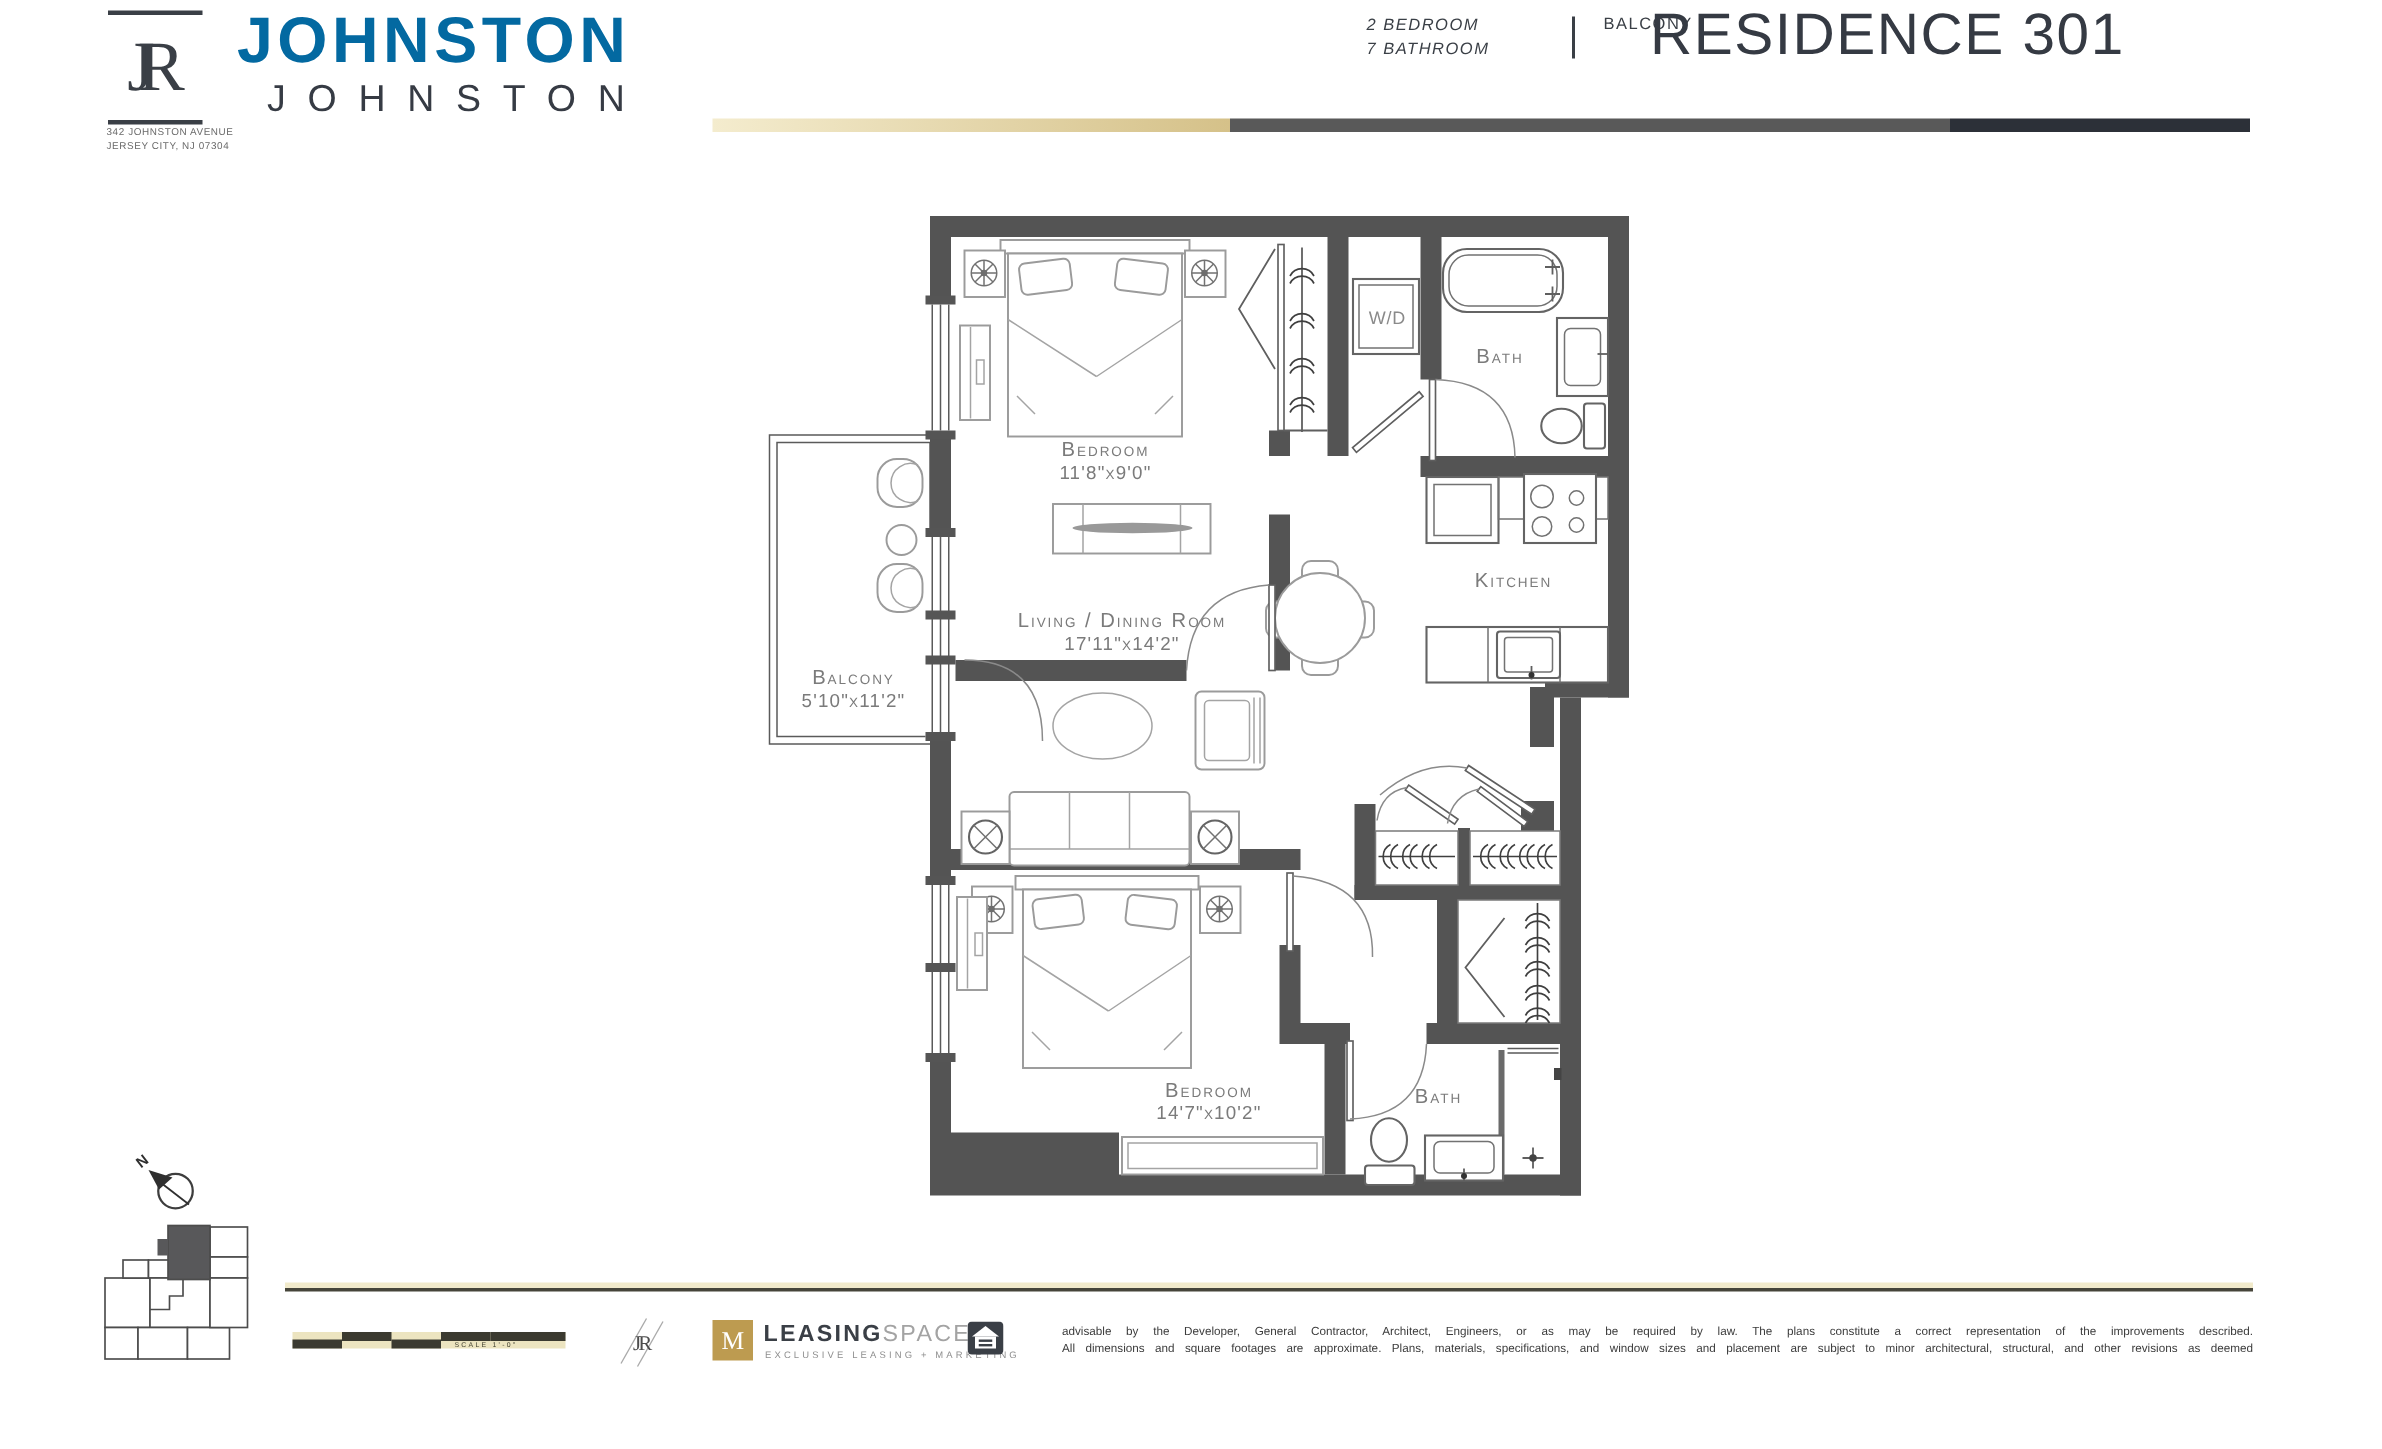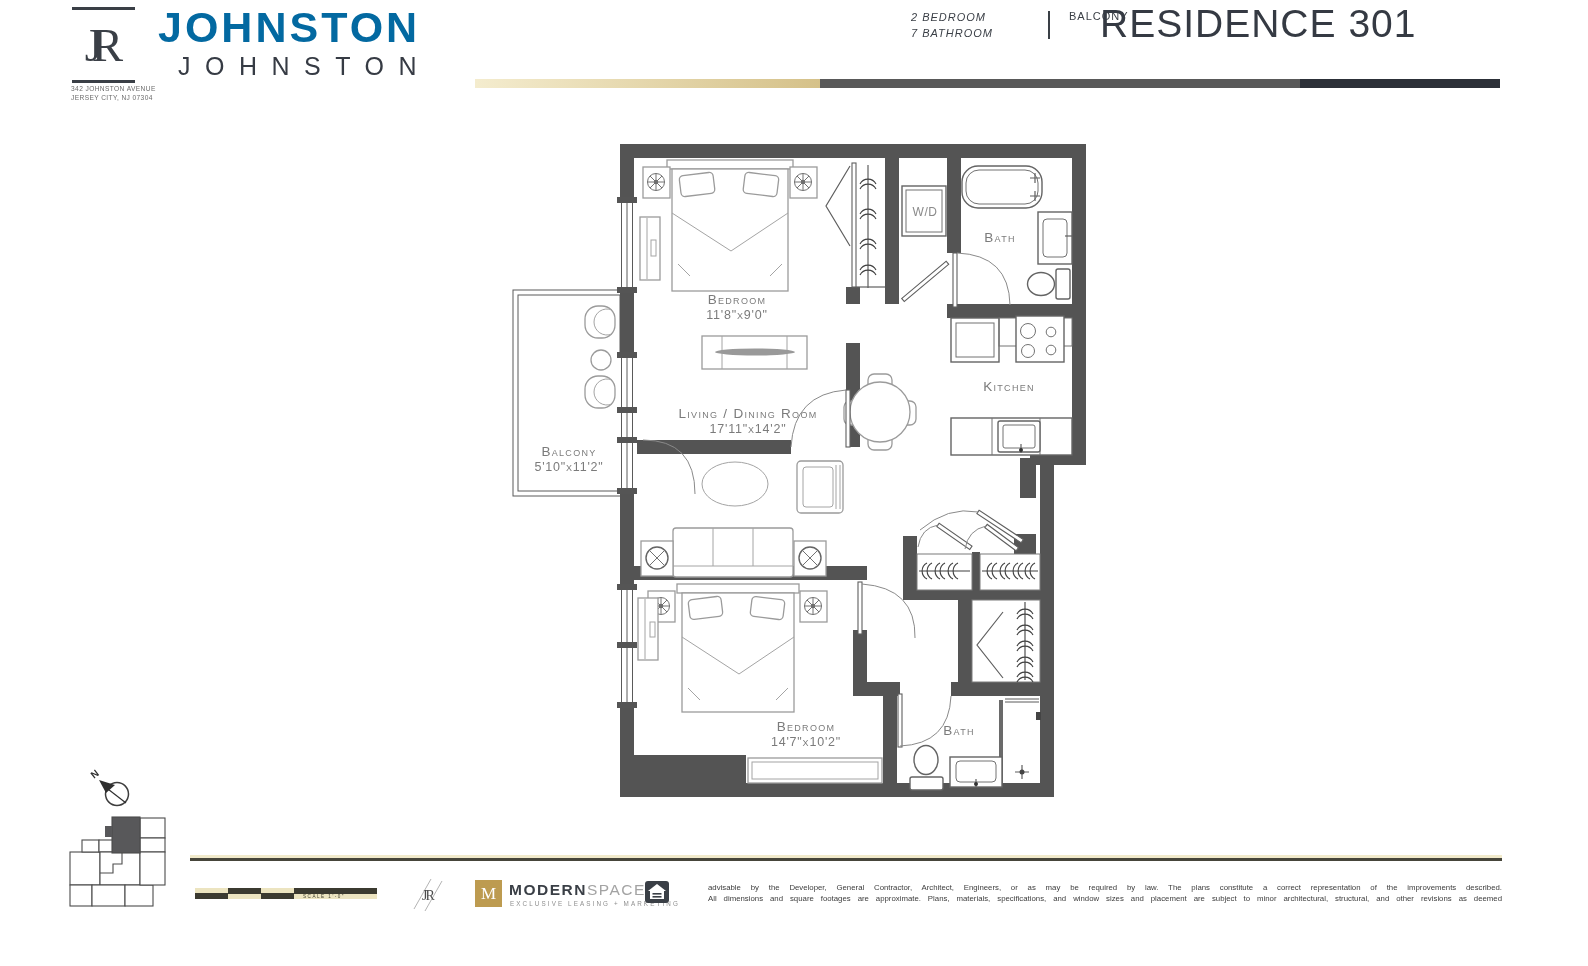--- a/index.html
+++ b/index.html
@@ -377,21 +377,21 @@
     <line x1="425" y1="911" x2="442" y2="881" stroke="#aaa" stroke-width="0.9"></line>
     <text x="422" y="900" class="jr-mini">JR</text>
   </g>
 </svg>
 
 <div class="abs" id="gold-line"></div>
 <div class="abs" id="ms-square">
   <span>M</span>
 </div>
 <div class="abs" id="ms-name">
-  <span>MODERN</span><span class="lt">SPACES</span>
+  <span>LEASING</span><span class="lt">SPACES</span>
 </div>
 <div class="abs" id="ms-tagline">EXCLUSIVE LEASING + MARKETING</div>
 
 <svg class="abs" style="left:645px;top:881px" width="24" height="24" viewBox="0 0 24 24">
   <rect x="0" y="0" width="24" height="22" rx="3" fill="#3a3f46"></rect>
   <polygon points="12,3 3,10 21,10" fill="#fff"></polygon>
   <rect x="5" y="10" width="14" height="8" fill="#fff"></rect>
   <rect x="7.5" y="12" width="9" height="1.6" fill="#3a3f46"></rect>
   <rect x="7.5" y="15" width="9" height="1.6" fill="#3a3f46"></rect>
 </svg>

